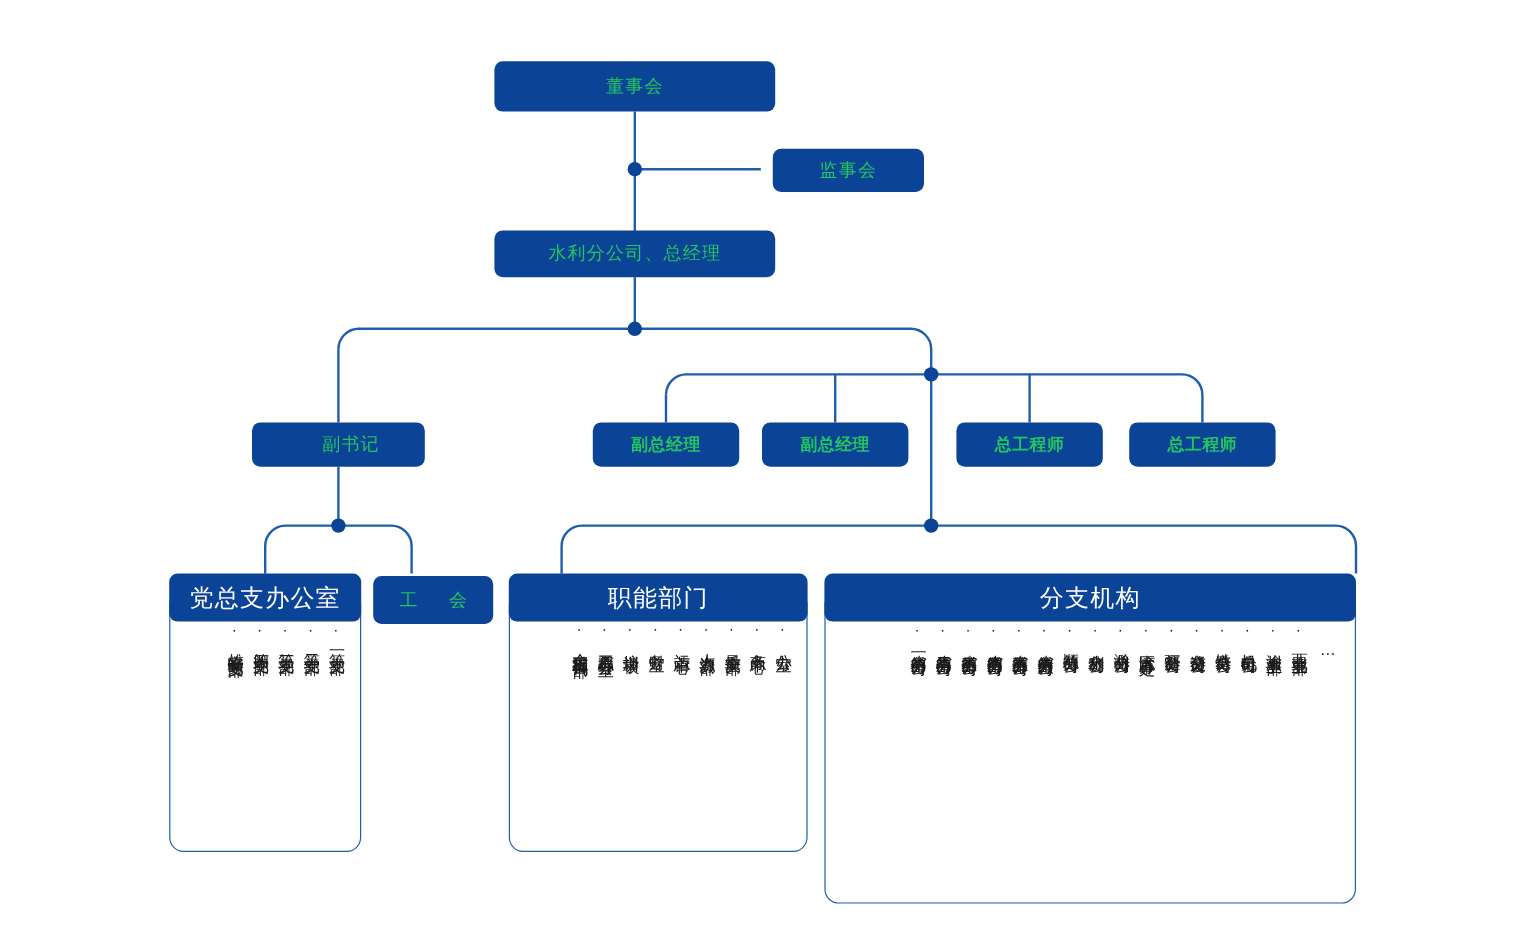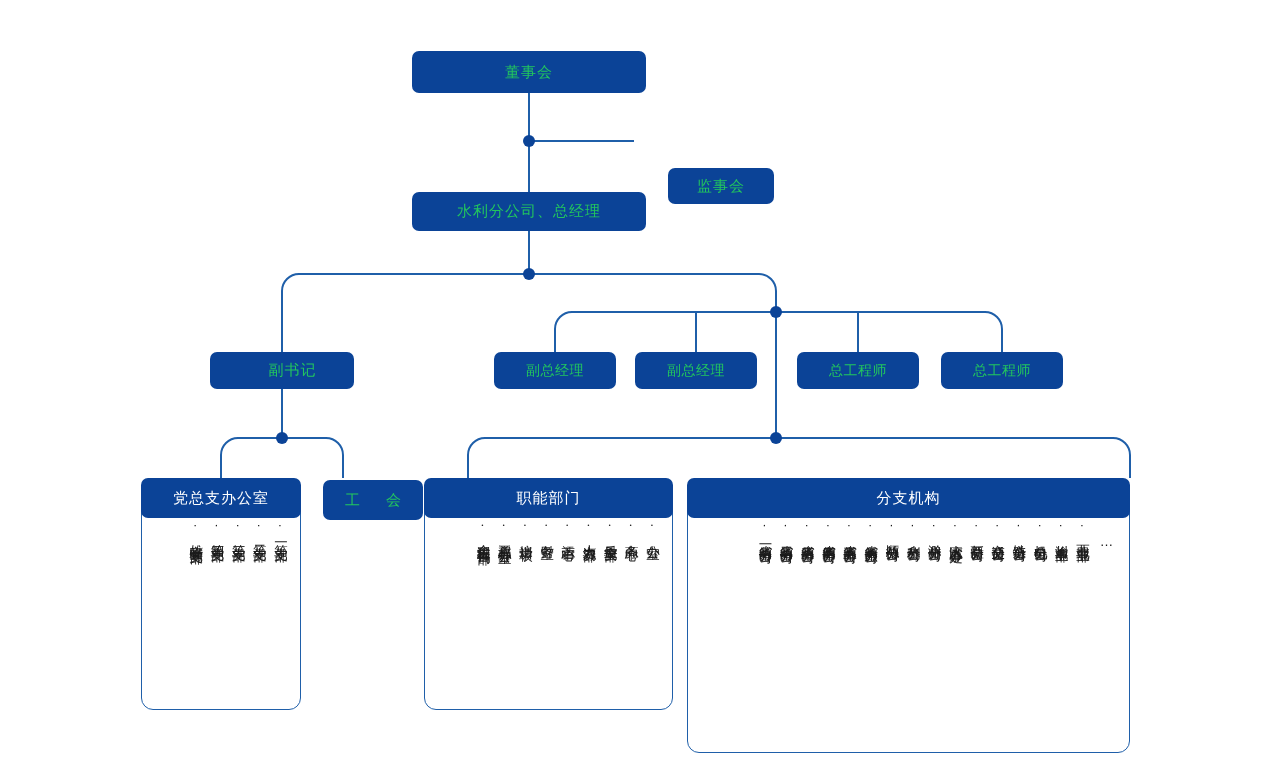--- a/index.html
+++ b/index.html
@@ -19,21 +19,21 @@
     position:absolute;
     background:#0B4397;
     color:#22c55e;
     border-radius:7px;
     display:flex;align-items:center;justify-content:center;
     font-size:15px;
     letter-spacing:1px;
     box-sizing:border-box;
     z-index:3;
   }
-  .node.sm{font-size:14px;letter-spacing:0.5px;}
+  .node.sm{font-size:14px;letter-spacing:0.5px;font-weight:bold;}
   .node.wide-space{letter-spacing:11px;text-indent:11px;}
 
   
   .group{
     position:absolute;
     z-index:2;
     box-sizing:border-box;
   }
   .group .gbody{
     position:absolute;
@@ -43,21 +43,21 @@
     border-radius:12px;
     box-sizing:border-box;
   }
   .group .ghead{
     position:absolute;
     left:0;right:0;top:0;height:40px;
     background:#0B4397;
     border-radius:7px;
     color:#fff;
     display:flex;align-items:center;justify-content:center;
-    font-size:15px;letter-spacing:1px;
+    font-size:20px;letter-spacing:1px;
     z-index:4;
     box-sizing:border-box;
   }
   .group .gitems{
     position:absolute;
     left:0;right:0;top:46px;bottom:6px;
     display:flex;
     flex-direction:row-reverse;
     justify-content:flex-start;
     align-items:flex-start;
@@ -134,21 +134,21 @@
       <circle cx="529" cy="141" r="6"></circle>
       <circle cx="529" cy="274" r="6"></circle>
       <circle cx="776" cy="312" r="6"></circle>
       <circle cx="282" cy="438" r="6"></circle>
       <circle cx="776" cy="438" r="6"></circle>
     </g>
   </svg>
 
   <div class="node" style="left:412px;top:51px;width:234px;height:42px;">董事会</div>
 
-  <div class="node" style="left:668px;top:124px;width:106px;height:36px;margin-top:44px;">监事会</div>
+  <div class="node" style="left:644px;top:124px;width:126px;height:36px;">监事会</div>
 
   <div class="node" style="left:412px;top:192px;width:234px;height:39px;">水利分公司、总经理</div>
 
   <div class="node" style="left:210px;top:352px;width:144px;height:37px;padding-left:21px;">副书记</div>
 
   <div class="node sm" style="left:494px;top:352px;width:122px;height:37px;">副总经理</div>
 
   <div class="node sm" style="left:635px;top:352px;width:122px;height:37px;">副总经理</div>
 
   <div class="node sm" style="left:797px;top:352px;width:122px;height:37px;">总工程师</div>
@@ -160,21 +160,21 @@
     <div class="ghead">党总支办公室</div>
     <div class="gitems">
       <div class="vitem">第一党支部</div>
       <div class="vitem">第二党支部</div>
       <div class="vitem">第三党支部</div>
       <div class="vitem">第四党支部</div>
       <div class="vitem">雄安临时党支部</div>
     </div>
   </div>
 
-  <div class="node wide-space" style="left:311px;top:480px;width:100px;height:40px;margin-left:12px;">工  会</div>
+  <div class="node wide-space" style="left:311px;top:480px;width:100px;height:40px;">工  会</div>
 
   <div class="group" style="left:424px;top:478px;width:249px;height:232px;font-family:Liberation Serif, serif;">
     <div class="gbody"></div>
     <div class="ghead">职能部门</div>
     <div class="gitems">
       <div class="vitem">办公室</div>
       <div class="vitem">商务中心</div>
       <div class="vitem">质量安全部</div>
       <div class="vitem">人力资源部</div>
       <div class="vitem">运营中心</div>

